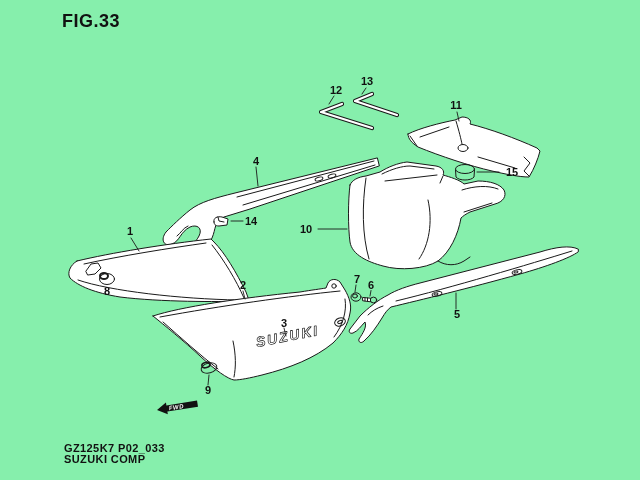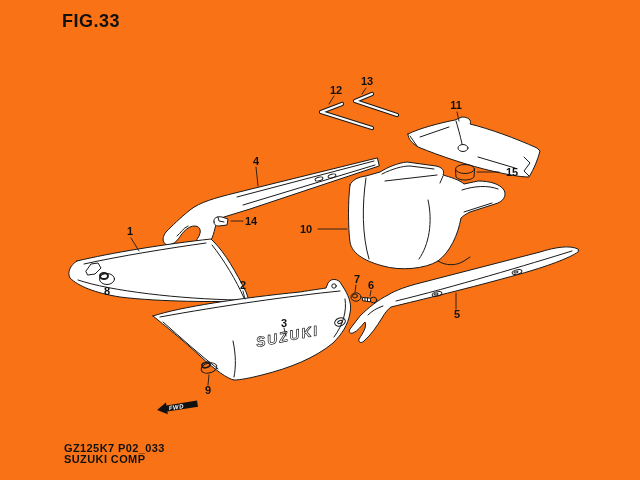--- a/index.html
+++ b/index.html
@@ -1,16 +1,16 @@
 <!DOCTYPE html>
 <html><head>
 <meta charset="utf-8">
 <style>
   html,body{margin:0;padding:0;background:#ffffff;}
-  .page{position:relative;width:640px;height:480px;background:#f97316;overflow:hidden;
+  .page{position:relative;width:640px;height:480px;background:#86efac;overflow:hidden;
         font-family:"Liberation Sans",sans-serif;color:#111;}
   .fig-title{position:absolute;left:62px;top:11px;font-size:18px;font-weight:bold;
              letter-spacing:.5px;color:#111;}
   .footer{position:absolute;left:64px;top:443px;font-size:11px;font-weight:bold;
           line-height:11px;letter-spacing:.4px;color:#111;}
   svg.diagram{position:absolute;left:0;top:0;}
   svg text{font-family:"Liberation Sans",sans-serif;}
   .callout{font-size:11px;font-weight:bold;fill:#111;}
   .emblem{font-size:14px;font-weight:bold;font-style:italic;letter-spacing:2px;
           fill:#ffffff;stroke:#1a1a1a;stroke-width:.7px;}

